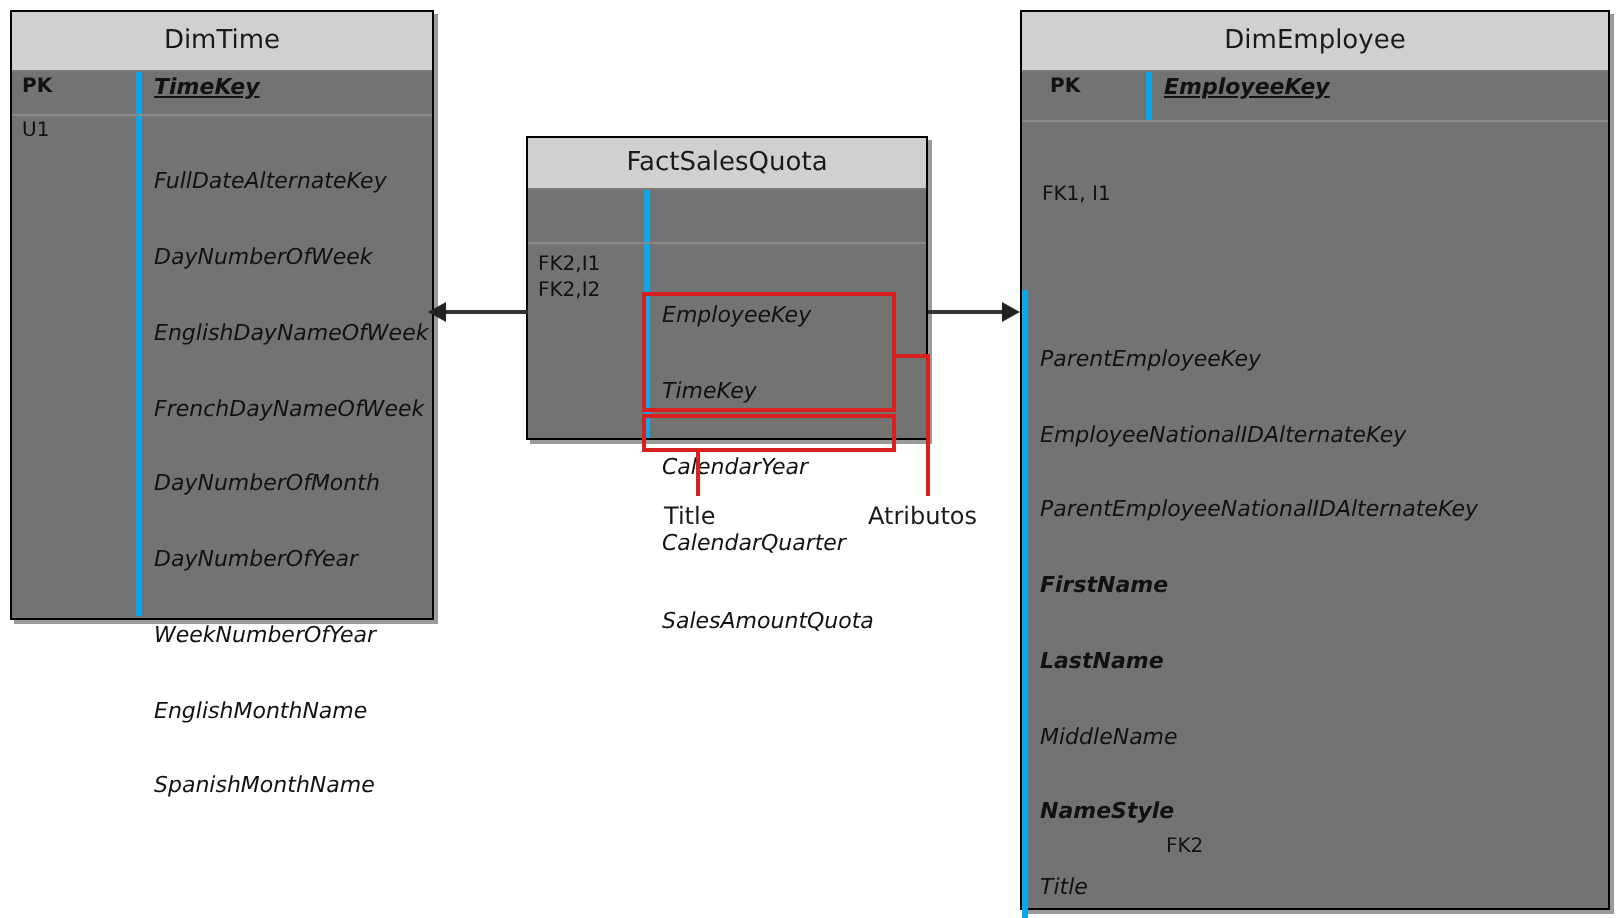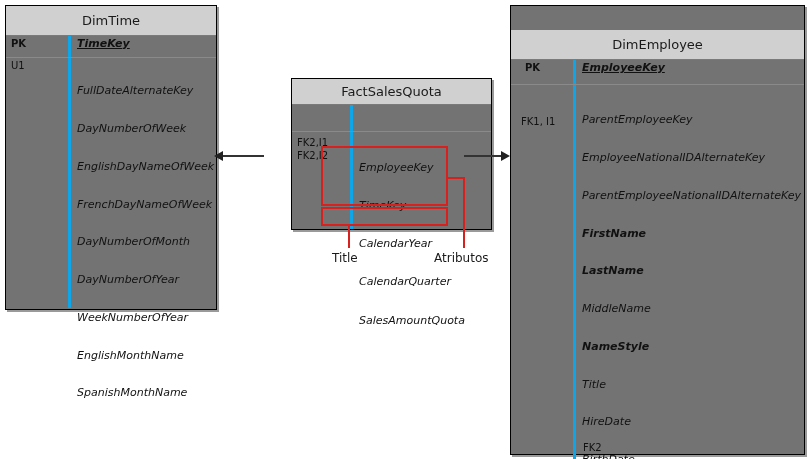--- a/index.html
+++ b/index.html
@@ -121,21 +121,21 @@
           
           
           
           
           
         </div>
       </div>
     </div>
   </div>
 
-  <div class="entity" style="left:263px;top:78px;width:201px;height:152px;margin-left:28px;">
+  <div class="entity" style="left:263px;top:68px;width:201px;height:152px;">
     <div class="entity-title" style="height:26px;">FactSalesQuota</div>
     <div class="entity-body">
       <div class="erow pk-row row-sep" style="height:27px;">
         <div class="col-key" style="width:58px;"></div>
         <div class="col-attr"></div>
       </div>
       <div class="erow" style="height:97px;">
         <div class="col-key" style="width:58px;padding-top:5px;">FK2,I1
 FK2,I2</div>
         <div class="col-attr" style="padding-top:5px;">
@@ -143,27 +143,27 @@
           <span class="fld">TimeKey</span>
           <span class="fld">CalendarYear</span>
           <span class="fld">CalendarQuarter</span>
           <span class="fld" style="margin-top:2px;">SalesAmountQuota</span>
         </div>
       </div>
     </div>
   </div>
 
   <div class="entity" style="left:510px;top:5px;width:295px;height:450px;">
-    <div class="entity-title" style="height:30px;margin-top:24px;">DimEmployee</div>
+    <div class="entity-title" style="height:30px;">DimEmployee</div>
     <div class="entity-body">
       <div class="erow pk-row row-sep" style="height:25px;">
         <div class="col-key" style="width:62px;padding-left:14px;">PK</div>
         <div class="col-attr">EmployeeKey</div>
       </div>
-      <div class="erow" style="height:392px;">
+      <div class="erow" style="height:392px;flex-direction:column;">
         <div class="col-key" style="width:62px;padding-left:10px;position:relative;">
           <span class="fld" style="margin-top:4px;">FK1, I1</span>
           <span class="fld" style="position:absolute;top:357px;left:30px;margin-left:42px;">FK2</span>
         </div>
         <div class="col-attr" style="padding-top:4px;">
           <span class="fld">ParentEmployeeKey</span>
           <span class="fld">EmployeeNationalIDAlternateKey</span>
           <span class="fld">ParentEmployeeNationalIDAlternateKey</span>
           <span class="fld b">FirstName</span>
           <span class="fld b">LastName</span>

